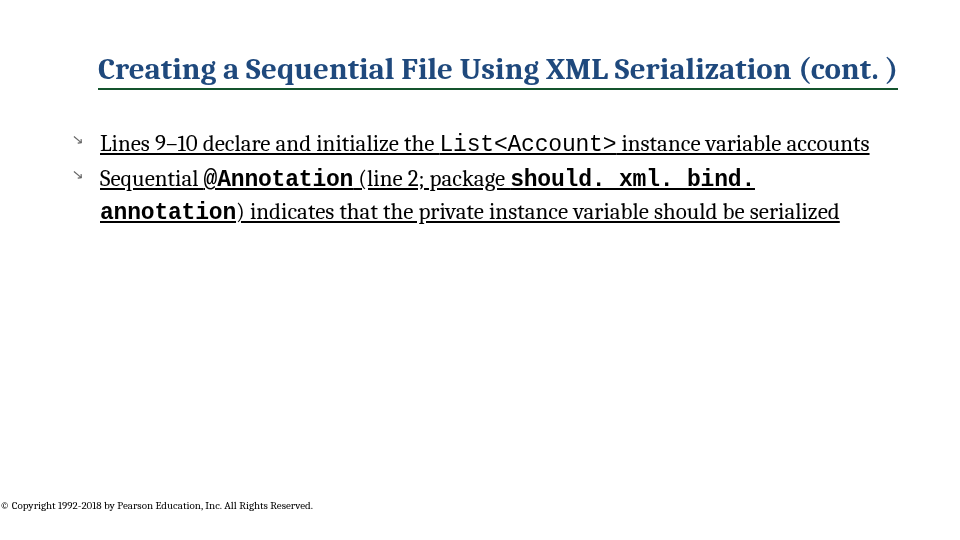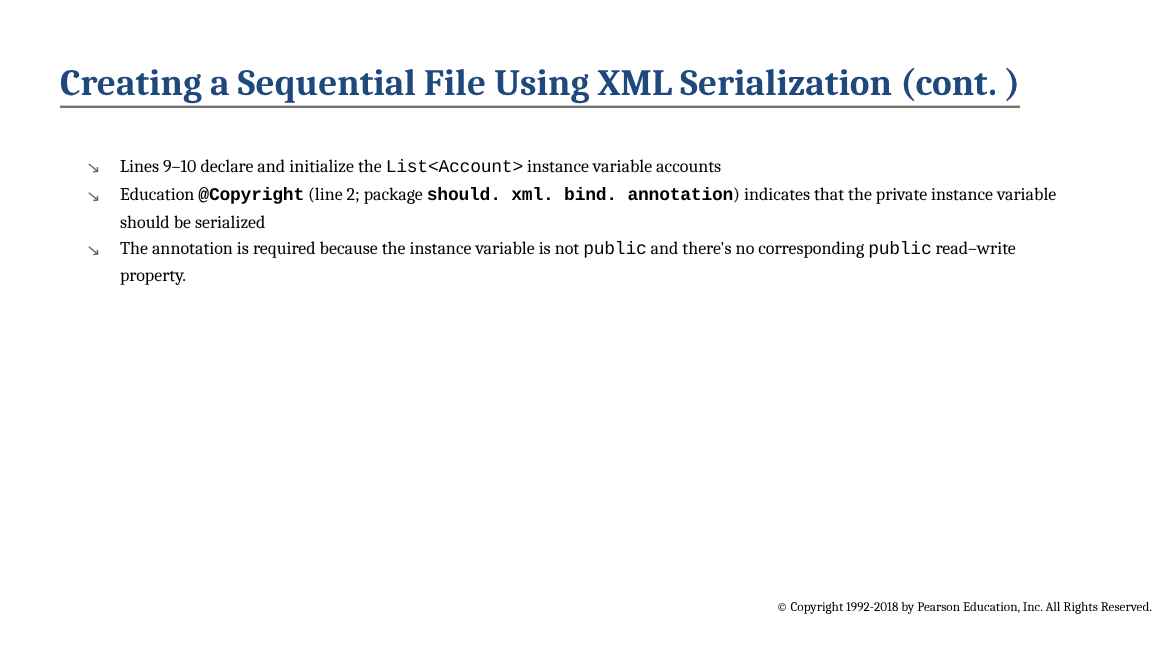--- a/index.html
+++ b/index.html
@@ -23,41 +23,43 @@
     top: 52px;
     left: 50px;
     right: 50px;
     font-weight: 700;
     font-size: 31px;
     line-height: 1.15;
     color: #1f497d;
     font-family: Cambria, Georgia, serif;
   }
   .title .underline {
-    border-bottom: 2px solid #737373;
+    border-bottom: 2px solid #14532d;
     padding-bottom: 1px;
+    margin-left: 48px;
   }
   .body {
     position: absolute;
     top: 128px;
     left: 72px;
     right: 60px;
   }
   ul.bullets {
     list-style: none;
     margin: 0;
     padding: 0;
   }
   ul.bullets > li {
     position: relative;
     padding-left: 28px;
-    font-size: 15px;
+    font-size: 23px;
     line-height: 1.35;
     margin-bottom: 2px;
     font-family: Cambria, Georgia, serif;
+    text-decoration: underline;
   }
   ul.bullets > li::before {
     content: "↘";
     position: absolute;
     left: 0;
     top: 3px;
     font-size: 14px;
     color: #666;
     transform: rotate(-5deg);
   }
@@ -66,43 +68,40 @@
     letter-spacing: -0.2px;
   }
   .mono.bold {
     font-weight: 700;
   }
   .footer {
     position: absolute;
     bottom: 28px;
     left: 0;
     right: 0;
-    text-align: right;
+    text-align: left;
     font-size: 11px;
     color: #000;
     font-family: Cambria, Georgia, serif;
   }
 </style>
 </head>
 <body>
 
 <div class="slide">
 
   <div class="title">
     <span class="underline">Creating a Sequential File Using XML Serialization (cont. )</span>
   </div>
 
   <div class="body">
     <ul class="bullets">
       <li>
         <span>Lines 9–10 declare and initialize the </span><span class="mono">List&lt;Account&gt;</span><span> instance variable accounts</span>
       </li>
       <li>
-        <span>Education </span><span class="mono bold">@Copyright</span><span> (line 2; package </span><span class="mono bold">should. xml. bind. annotation</span><span>) indicates that the private instance variable should be serialized</span>
-      </li>
-      <li>
-        <span>The annotation is required because the instance variable is not </span><span class="mono">public</span><span> and there's no corresponding </span><span class="mono">public</span><span> read–write property.</span>
+        <span>Sequential </span><span class="mono bold">@Annotation</span><span> (line 2; package </span><span class="mono bold">should. xml. bind. annotation</span><span>) indicates that the private instance variable should be serialized</span>
       </li>
     </ul>
   </div>
 
   <div class="footer">© Copyright 1992-2018 by Pearson Education, Inc. All Rights Reserved.</div>
 </div>
 
 </body></html>

